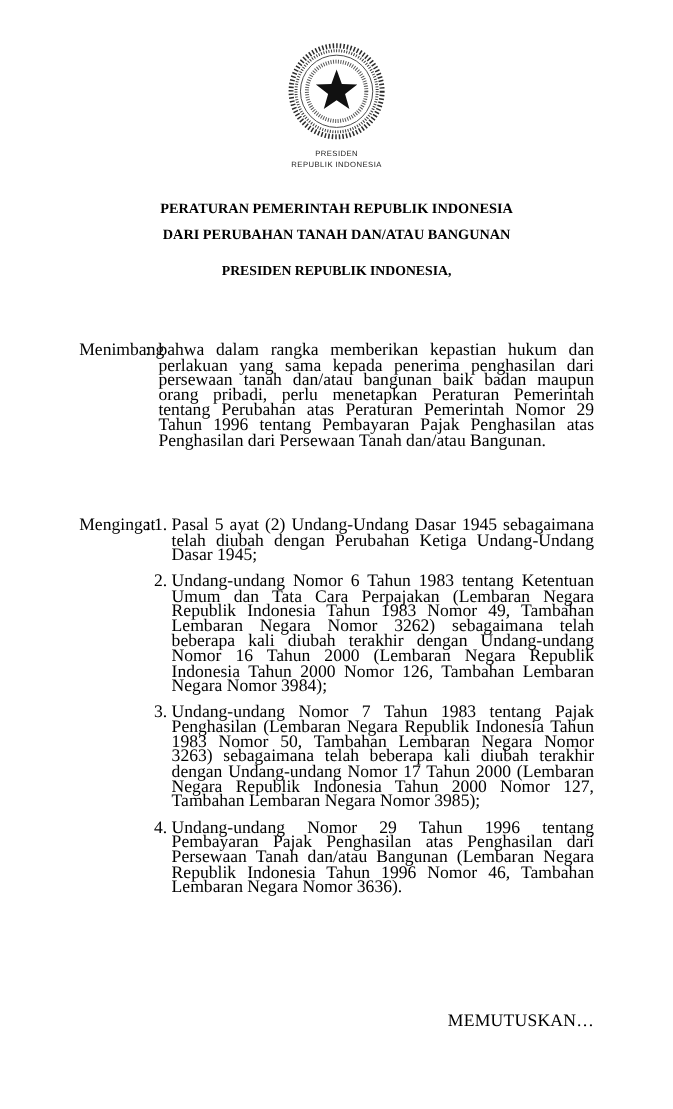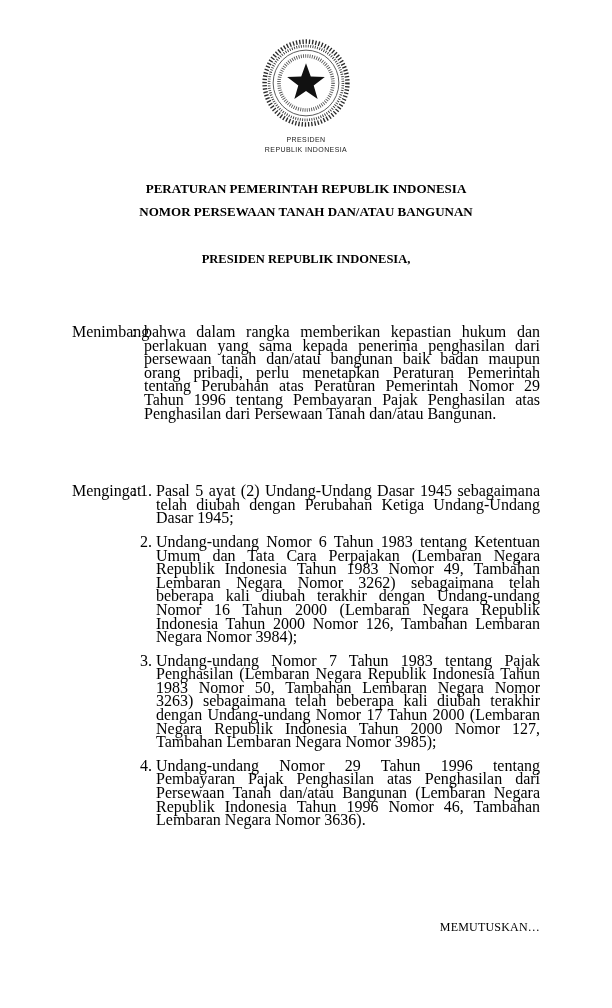--- a/index.html
+++ b/index.html
@@ -32,21 +32,21 @@
   .title-block {
     margin-top: 24px;
     text-align: center;
     font-weight: bold;
     font-size: 13px;
     line-height: 22.5px;
     color: #000;
   }
 
   .salutation {
-    margin-top: 29px;
+    margin-top: 15px;
     text-align: center;
     font-weight: bold;
     font-size: 12.5px;
   }
 
   
   .section {
     display: flex;
     font-size: 16px;
     line-height: 13.6px;
@@ -59,21 +59,21 @@
 
   .list { flex: 1; }
   .list-item { display: flex; margin-bottom: 10px; }
   .li-num  { width: 16px; flex: none; }
   .li-text { flex: 1; text-align: justify; }
 
   .footer {
     position: absolute;
     top: 920px;
     right: 72px;
-    font-size: 12px;
+    font-size: 16px;
     letter-spacing: 0.2px;
   }
 </style>
 </head>
 <body>
 
 <div class="page">
 
   <div class="emblem">
     <svg width="90" height="90" viewBox="0 0 100 100">
@@ -84,21 +84,21 @@
       <polygon points="50,28 55.29,42.72 70.92,43.20 58.56,52.78 62.94,67.80 50,59 37.06,67.80 41.44,52.78 29.08,43.20 44.71,42.72" fill="#111111"></polygon>
     </svg>
     <div class="emblem-caption">
       <div>PRESIDEN</div>
       <div>REPUBLIK INDONESIA</div>
     </div>
   </div>
 
   <div class="title-block">
     <div>PERATURAN PEMERINTAH REPUBLIK INDONESIA</div>
-    <div>NOMOR PERSEWAAN TANAH DAN/ATAU BANGUNAN</div>
+    <div>DARI PERUBAHAN TANAH DAN/ATAU BANGUNAN</div>
   </div>
 
   <div class="salutation">PRESIDEN REPUBLIK INDONESIA,</div>
 
   <div class="section section-menimbang">
     <div class="sec-label">Menimbang</div>
     <div class="sec-colon">:</div>
     <div class="sec-body">bahwa dalam rangka memberikan kepastian hukum dan perlakuan yang sama kepada penerima penghasilan dari persewaan tanah dan/atau bangunan baik badan maupun orang pribadi, perlu menetapkan Peraturan Pemerintah tentang Perubahan atas Peraturan Pemerintah Nomor 29 Tahun 1996 tentang Pembayaran Pajak Penghasilan atas Penghasilan dari Persewaan Tanah dan/atau Bangunan.</div>
   </div>
 

